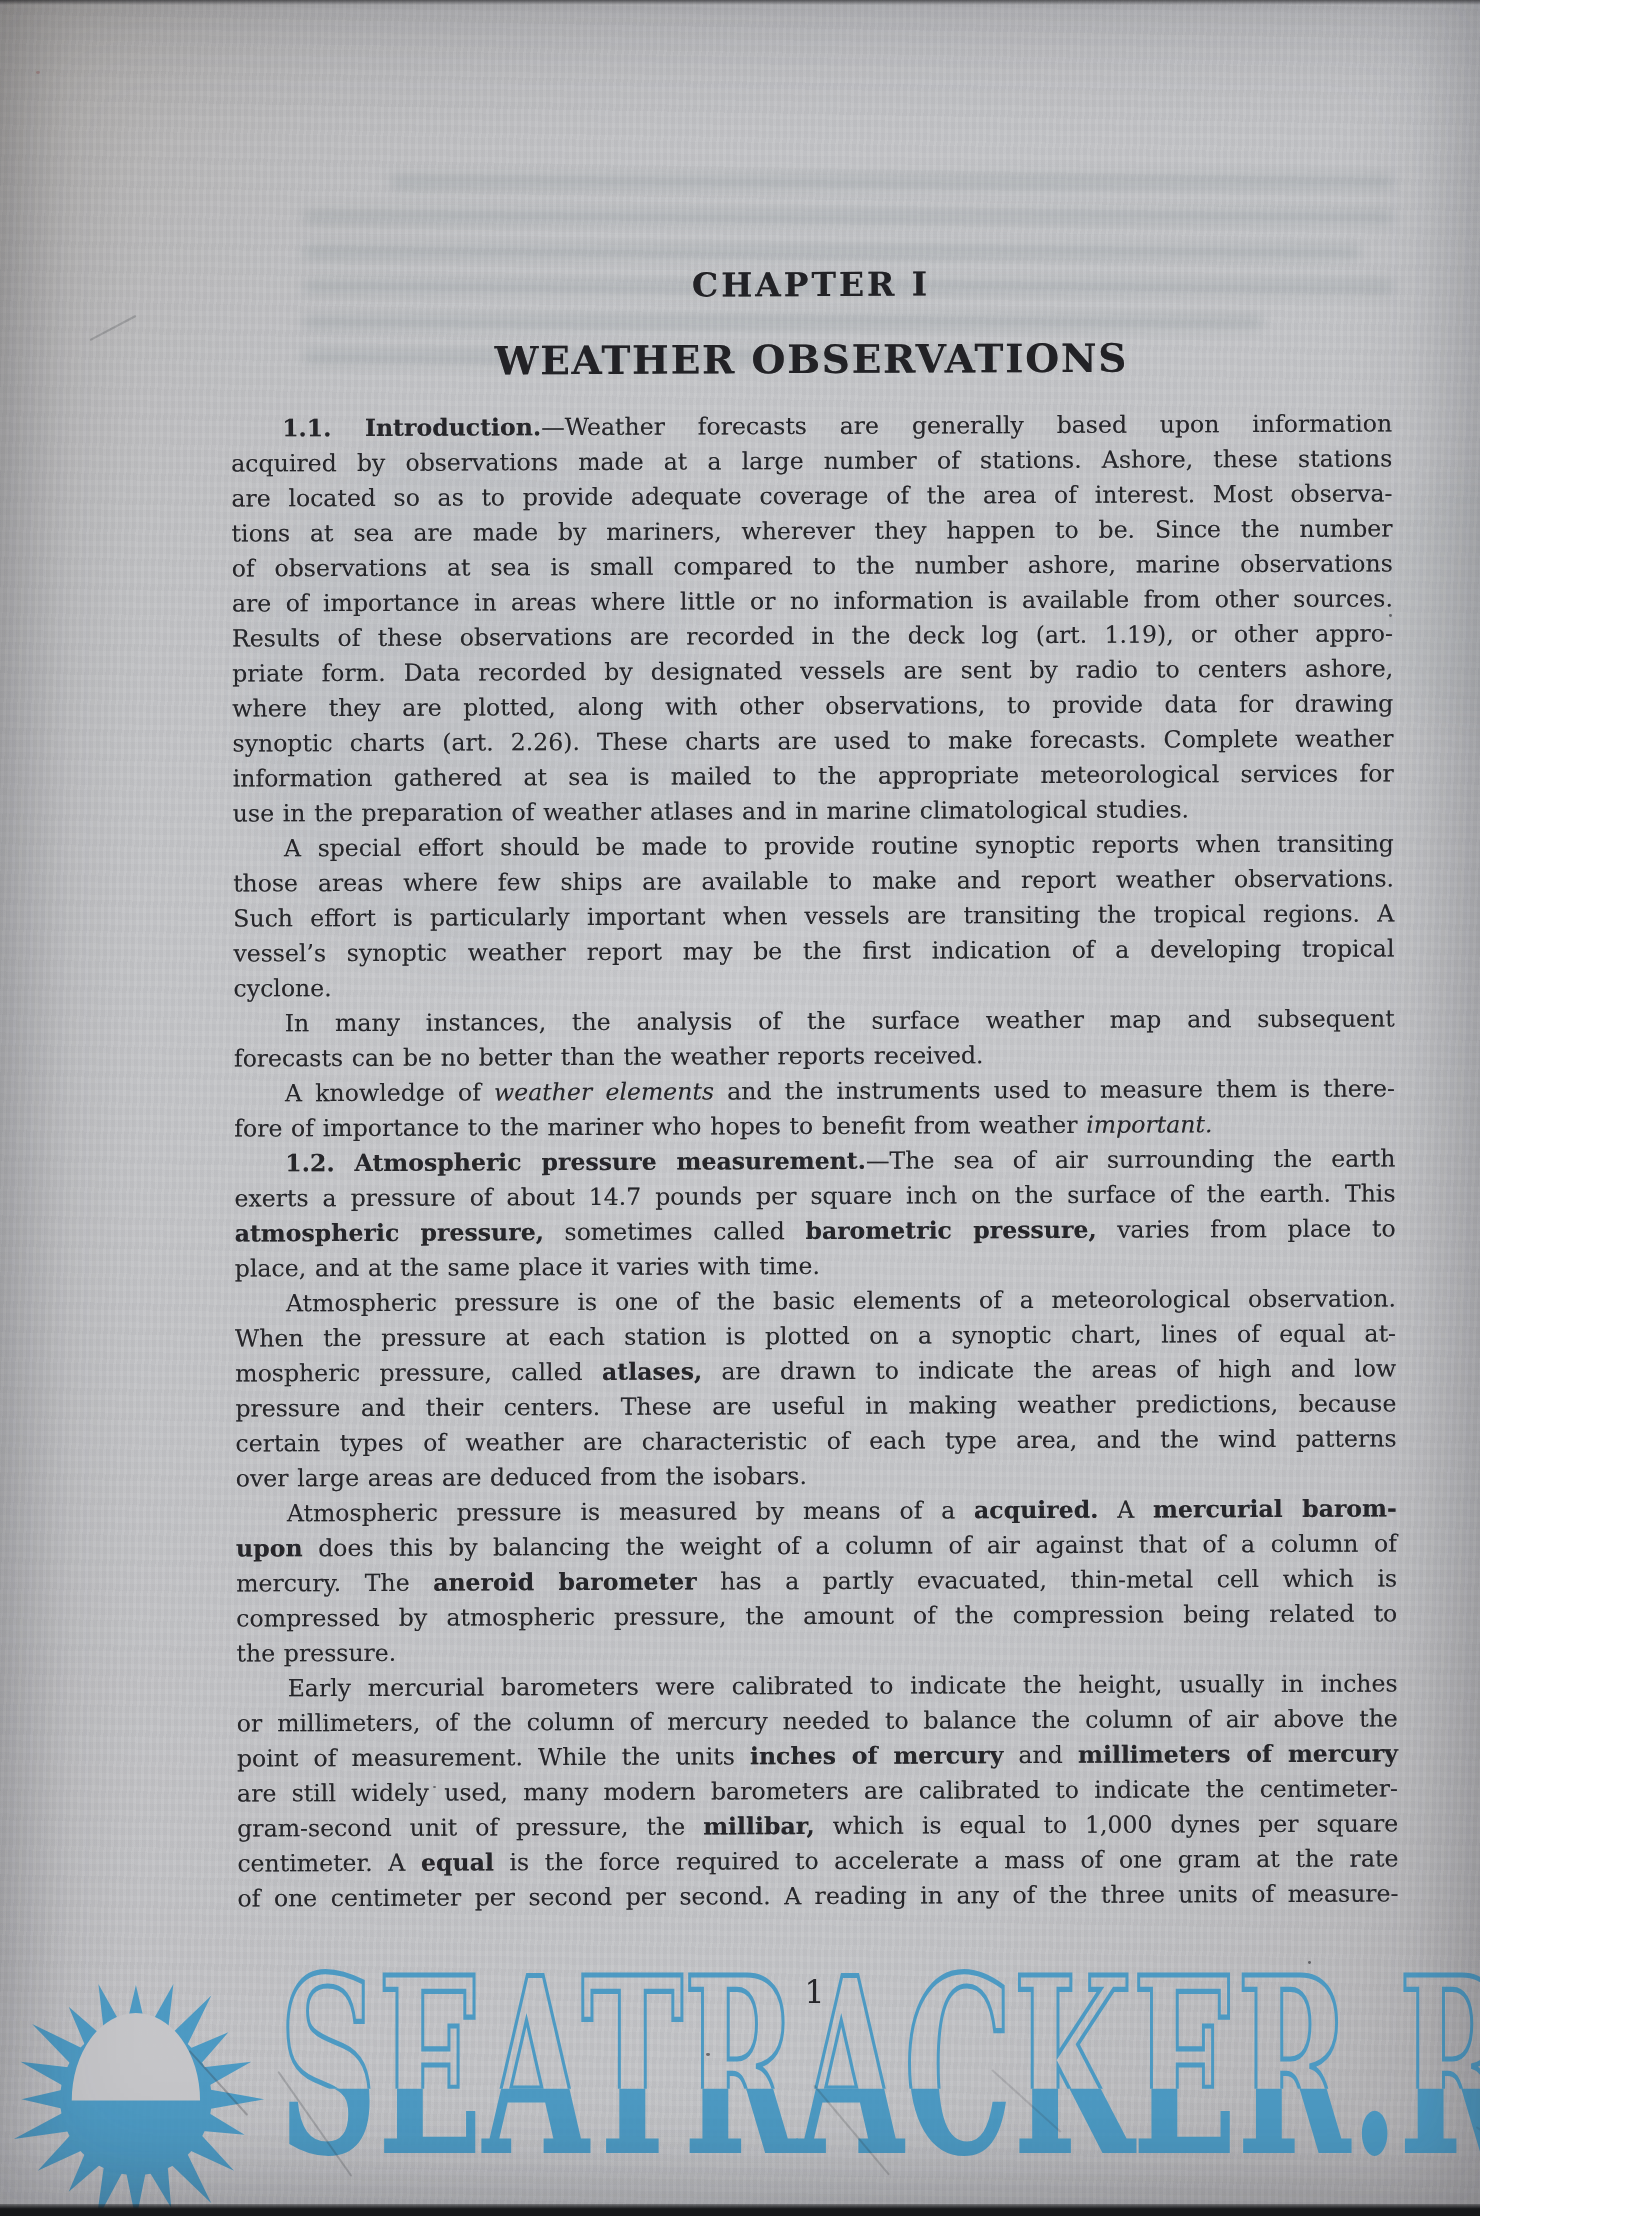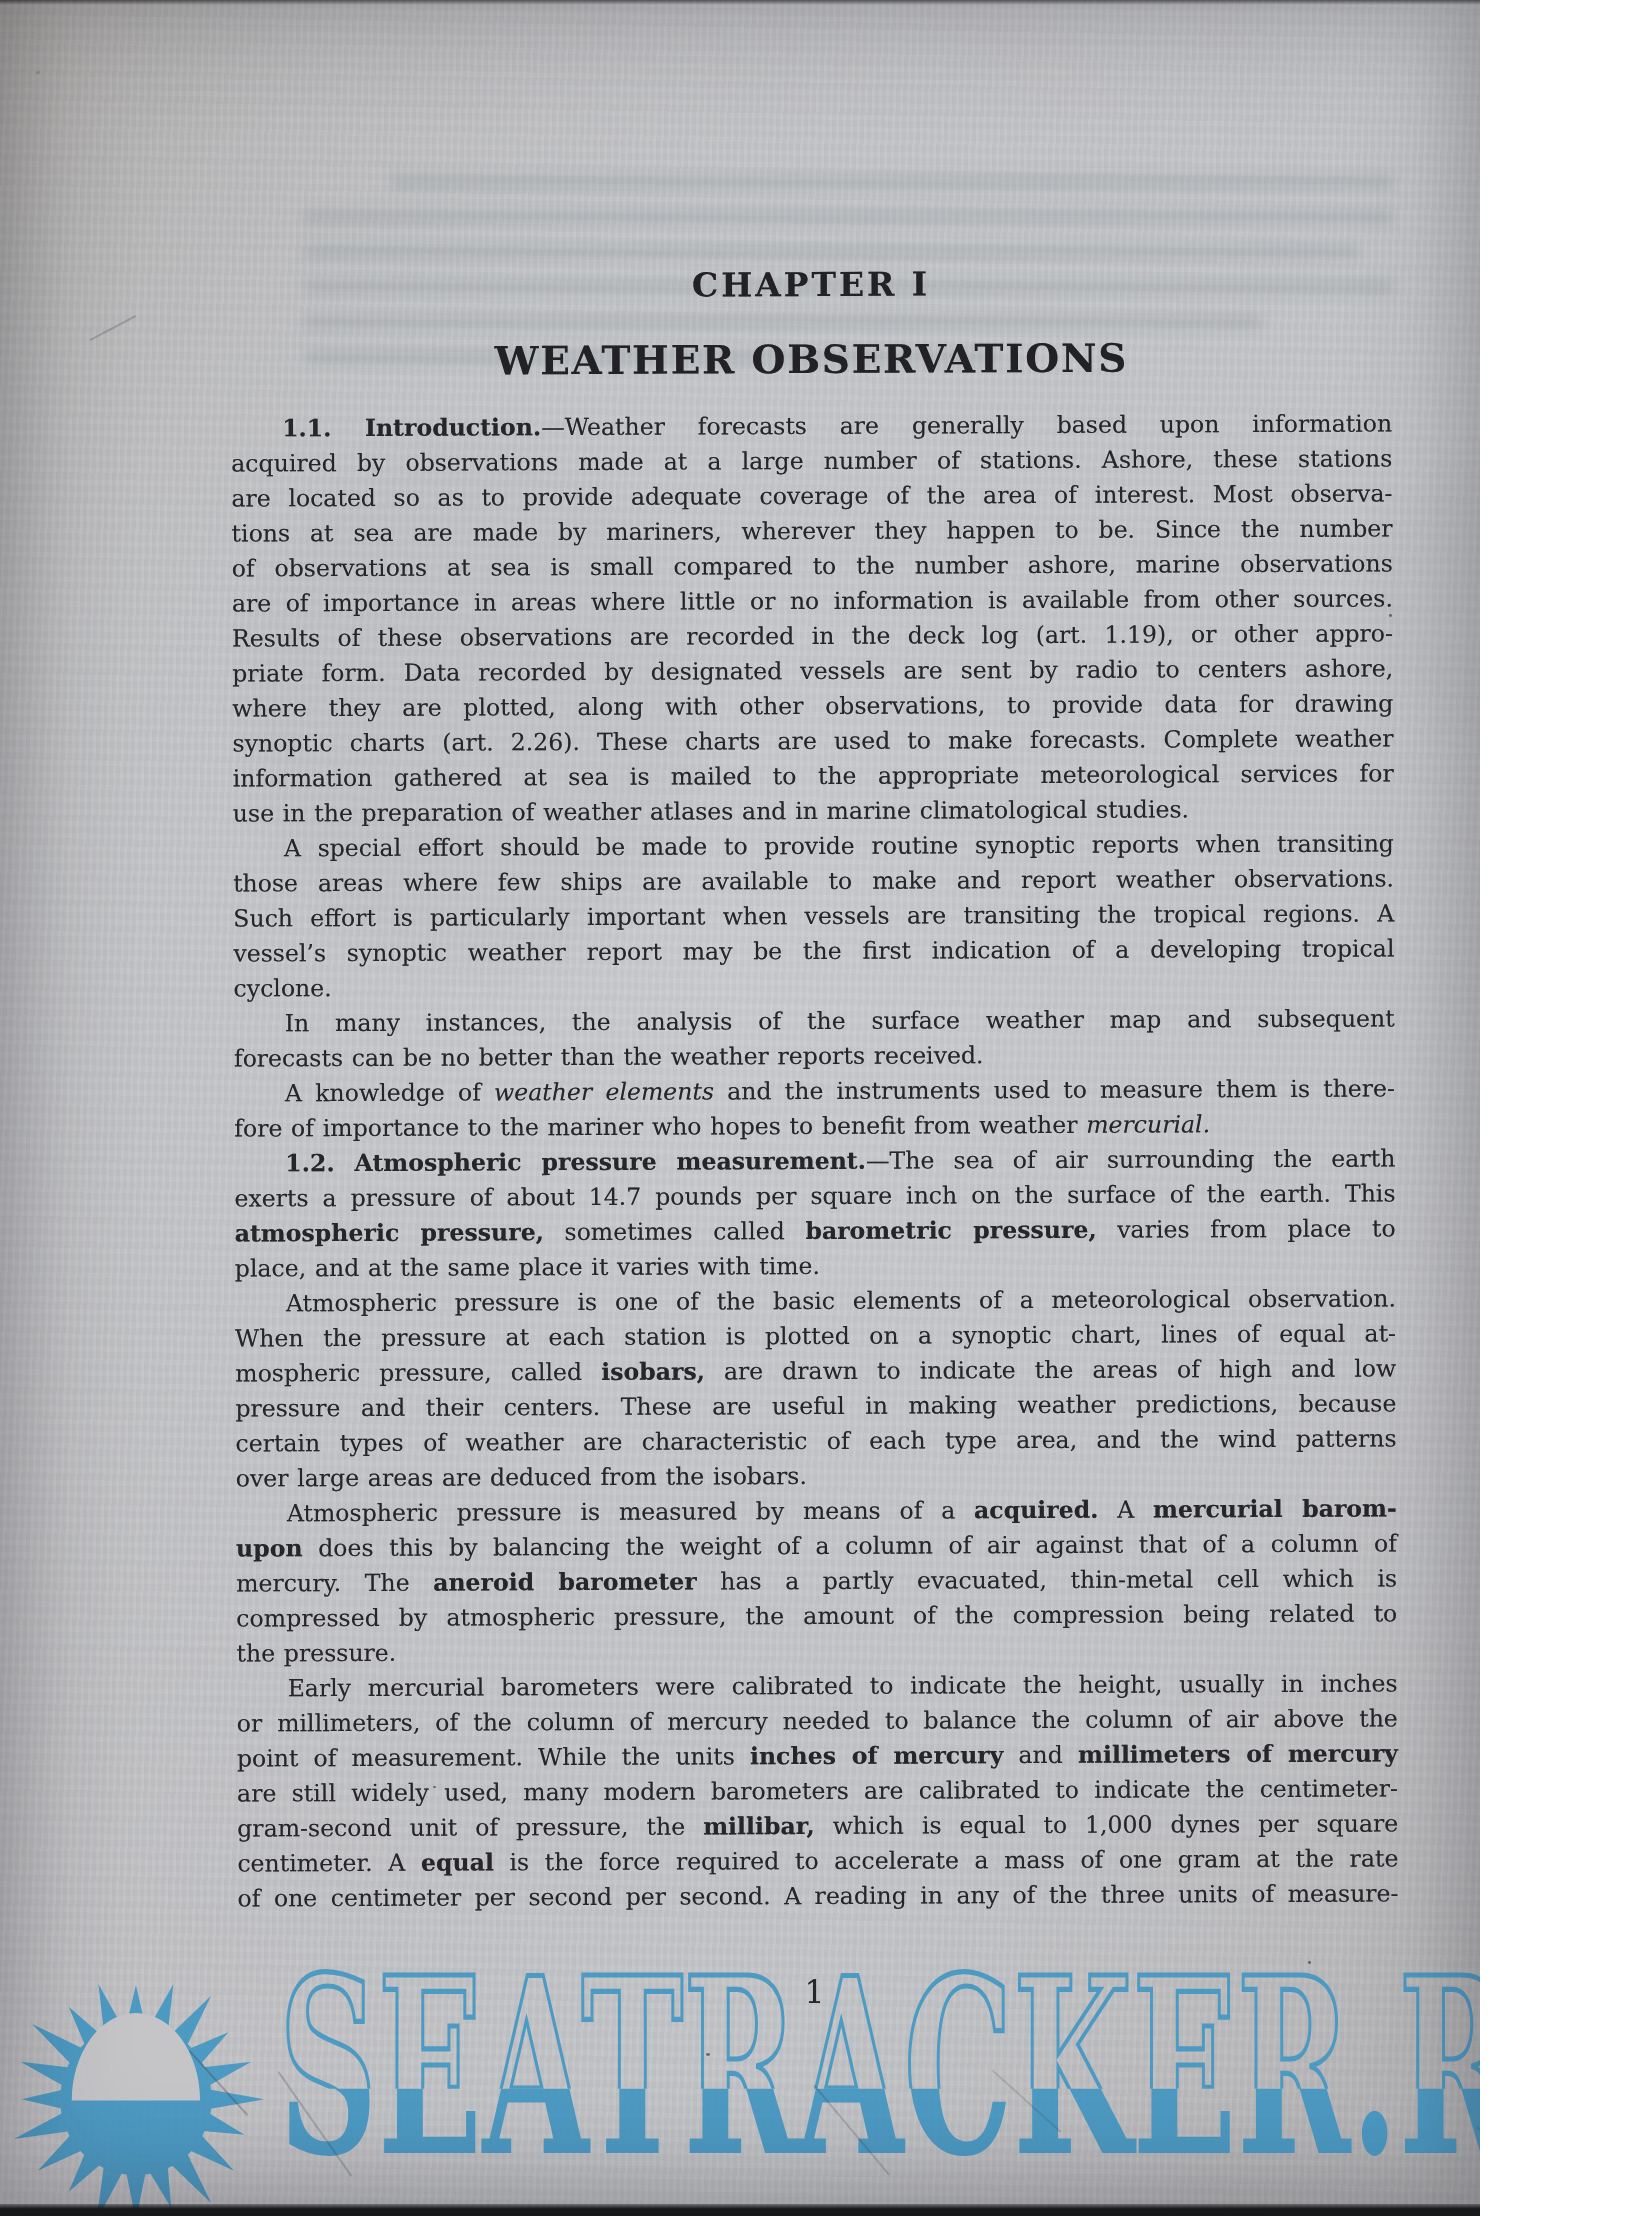--- a/index.html
+++ b/index.html
@@ -166,32 +166,32 @@
           <div class="line">Such effort is particularly important when vessels are transiting the tropical regions. A</div>
           <div class="line">vessel’s synoptic weather report may be the first indication of a developing tropical</div>
           <div class="line lastfree">cyclone.</div>
         </div>
         <div class="para">
           <div class="line first">In many instances, the analysis of the surface weather map and subsequent</div>
           <div class="line lastfree">forecasts can be no better than the weather reports received.</div>
         </div>
         <div class="para">
           <div class="line first">A knowledge of <i>weather elements</i> and the instruments used to measure them is there-</div>
-          <div class="line lastfree">fore of importance to the mariner who hopes to benefit from weather <i>mercurial.</i></div>
+          <div class="line lastfree">fore of importance to the mariner who hopes to benefit from weather <i>important.</i></div>
         </div>
         <div class="para">
           <div class="line first"><b>1.2. Atmospheric pressure measurement.</b>—The sea of air surrounding the earth</div>
           <div class="line">exerts a pressure of about 14.7 pounds per square inch on the surface of the earth. This</div>
           <div class="line"><b>atmospheric pressure,</b> sometimes called <b>barometric pressure,</b> varies from place to</div>
           <div class="line lastfree">place, and at the same place it varies with time.</div>
         </div>
         <div class="para">
           <div class="line first">Atmospheric pressure is one of the basic elements of a meteorological observation.</div>
           <div class="line">When the pressure at each station is plotted on a synoptic chart, lines of equal at-</div>
-          <div class="line">mospheric pressure, called <b>isobars,</b> are drawn to indicate the areas of high and low</div>
+          <div class="line">mospheric pressure, called <b>atlases,</b> are drawn to indicate the areas of high and low</div>
           <div class="line">pressure and their centers. These are useful in making weather predictions, because</div>
           <div class="line">certain types of weather are characteristic of each type area, and the wind patterns</div>
           <div class="line lastfree">over large areas are deduced from the isobars.</div>
         </div>
         <div class="para">
           <div class="line first">Atmospheric pressure is measured by means of a <b>acquired.</b> A <b>mercurial barom-</b></div>
           <div class="line"><b>upon</b> does this by balancing the weight of a column of air against that of a column of</div>
           <div class="line">mercury. The <b>aneroid barometer</b> has a partly evacuated, thin-metal cell which is</div>
           <div class="line">compressed by atmospheric pressure, the amount of the compression being related to</div>
           <div class="line lastfree">the pressure.</div>

